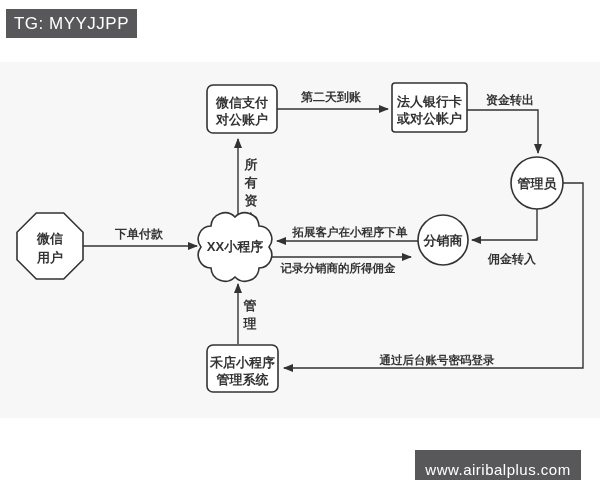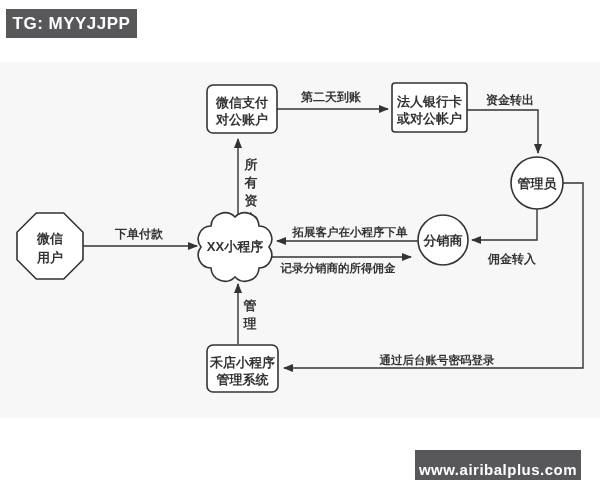--- a/index.html
+++ b/index.html
@@ -7,21 +7,20 @@
     width:600px;height:480px;position:relative;overflow:hidden;
     background:var(--page-bg,#ffffff);
     font-family:"Liberation Sans",sans-serif;
   }
   .badge{
     position:absolute;
     background:var(--badge-bg,#58585a);
     color:var(--badge-text,#ffffff);
     display:flex;align-items:center;justify-content:center;
     letter-spacing:.5px;
-    font-weight:bold;
   }
   #top-badge{left:6px;top:9px;width:131px;height:29px;font-size:17px}
   #bottom-badge{left:415px;top:450px;width:166px;height:39px;font-size:15px}
   svg{position:absolute;left:0;top:0}
   svg text{
     font-family:"Liberation Sans",sans-serif;
     font-weight:600;
     fill:var(--text,#333333);
     text-anchor:middle;
   }

